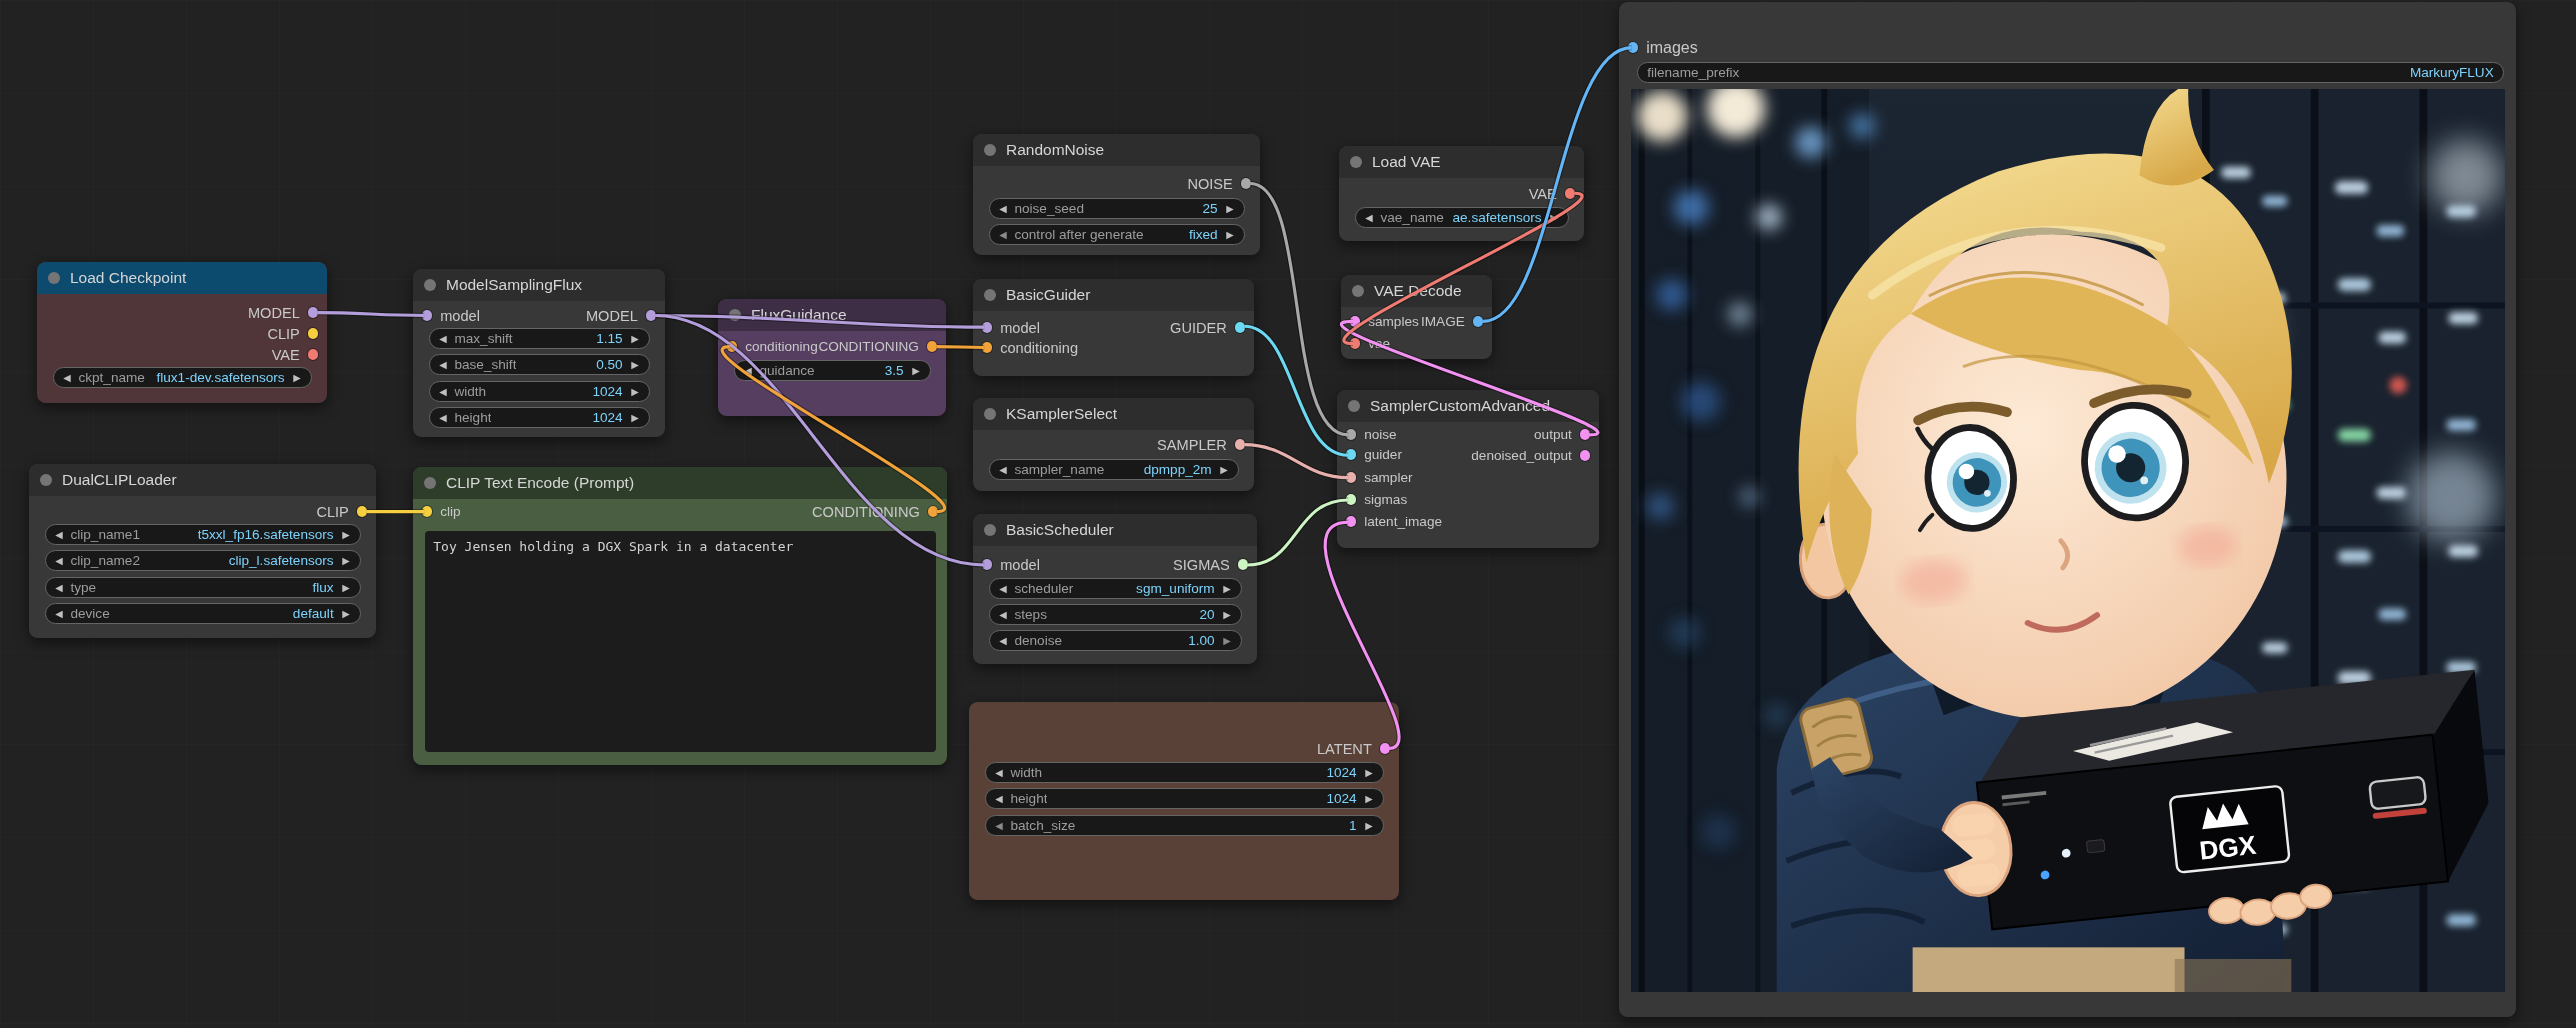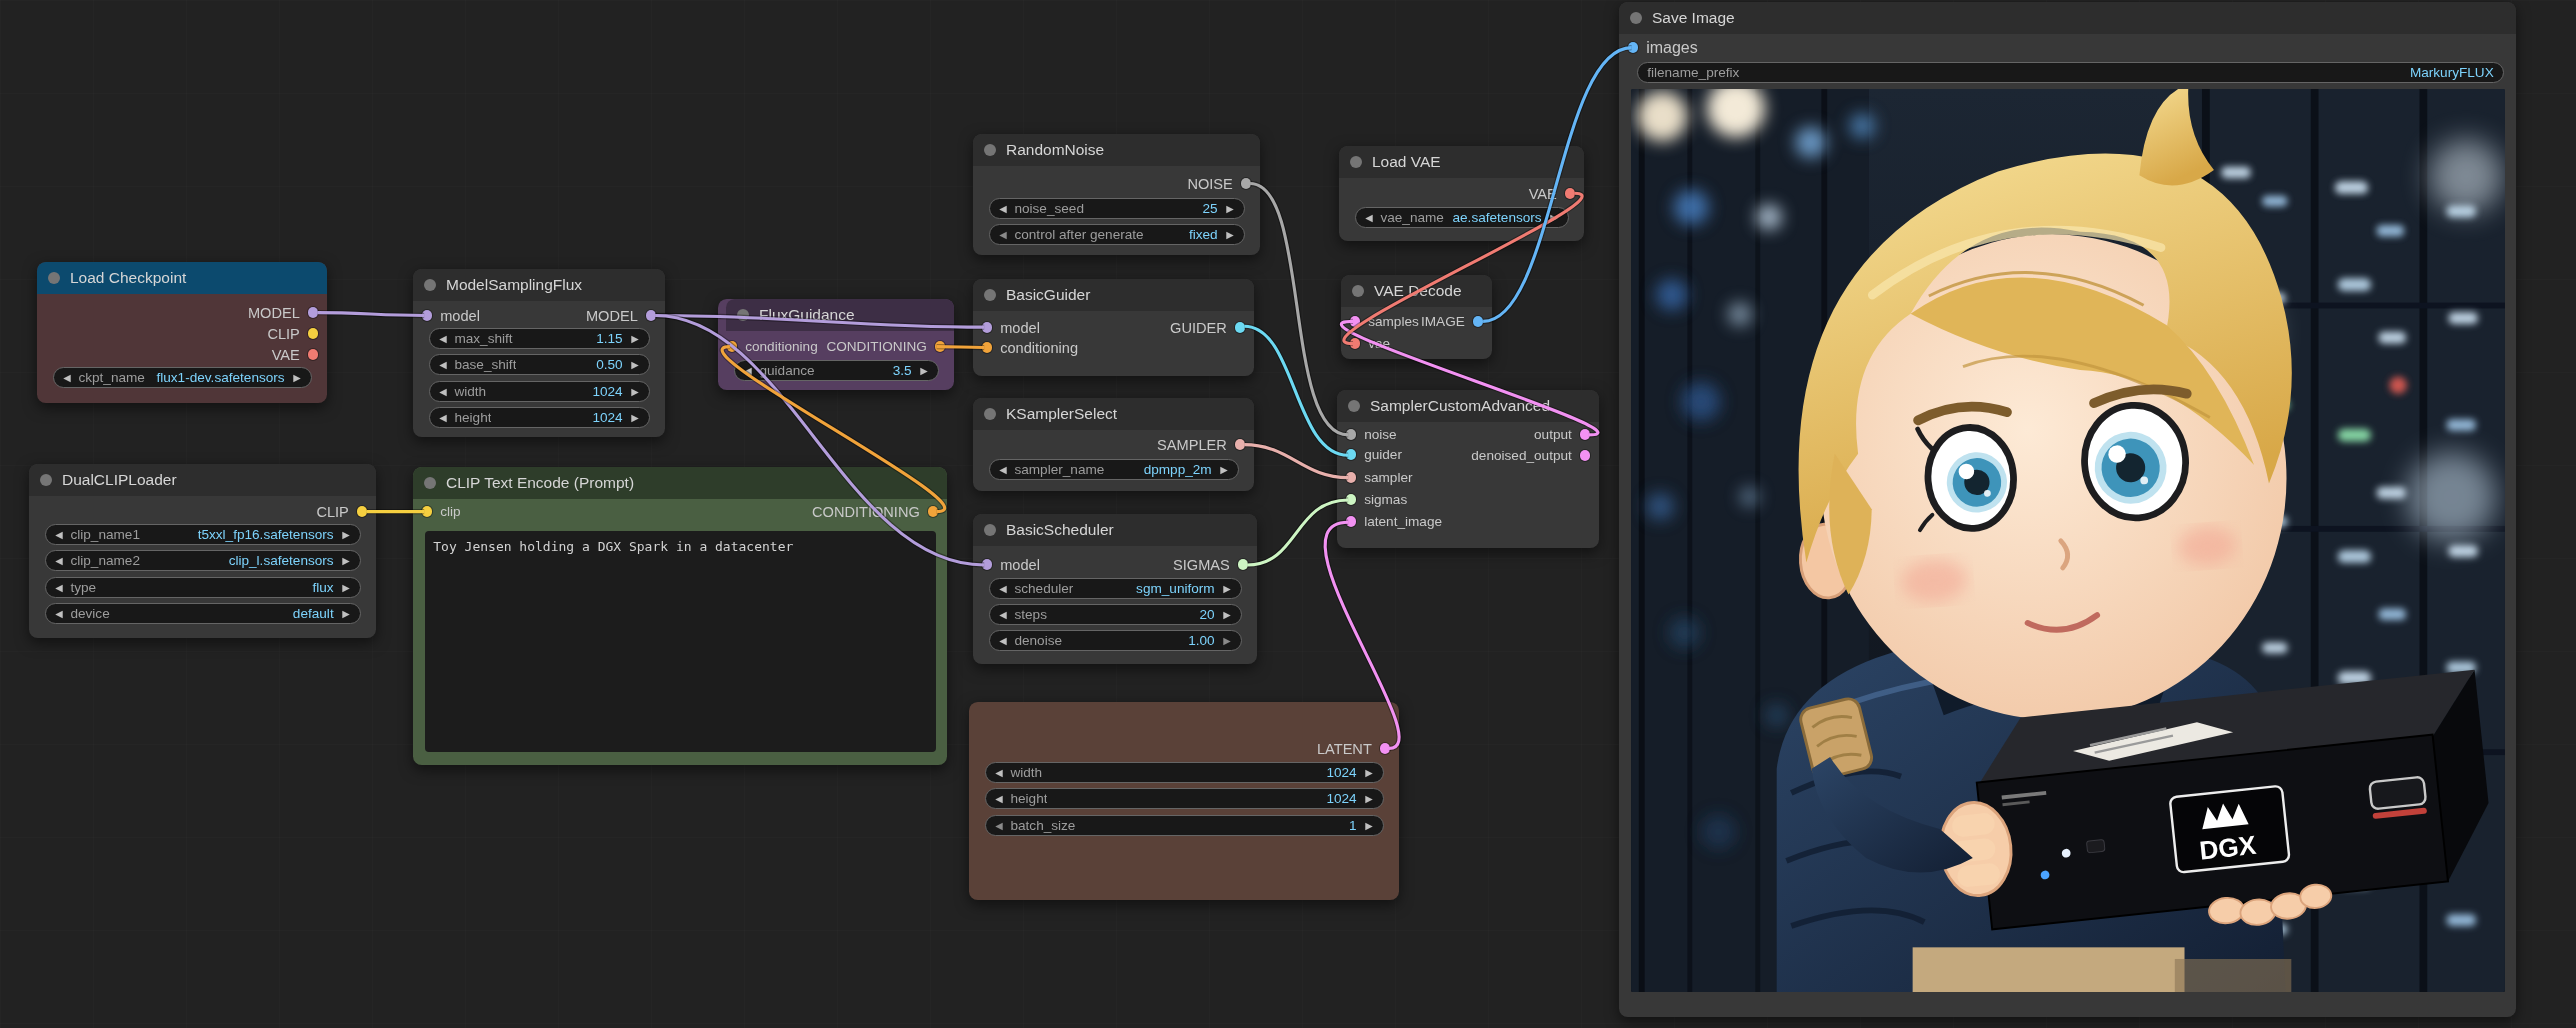--- a/index.html
+++ b/index.html
@@ -151,21 +151,21 @@
       <span class="arrow">▶</span>
     </div>
     <div class="widget" style="top:138px">
       <span class="arrow">◀</span>
       <span class="wlabel">height</span>
       <span class="wvalue">1024</span>
       <span class="arrow">▶</span>
     </div>
   </div>
 
-  <div class="node n-purple" style="left:718px;top:299px;width:228px;height:91px;padding-left:8px;">
+  <div class="node n-purple" style="left:718px;top:299px;width:228px;height:117px;">
     <div class="node-header">
       <span class="collapse-dot"></span>
       <span class="node-title">FluxGuidance</span>
     </div>
     <div class="slot in" style="top:38px;font-size:13.6px">
       <span class="dot c-cond"></span>
         <span>conditioning</span>
     </div>
     <div class="slot out" style="top:38px;font-size:13.6px">
       <span>CONDITIONING</span>
@@ -377,24 +377,20 @@
       <span>output</span>
         <span class="dot c-latent"></span>
     </div>
     <div class="slot out" style="top:56px;font-size:13.6px">
       <span>denoised_output</span>
         <span class="dot c-latent"></span>
     </div>
   </div>
 
   <div class="node" style="left:1619px;top:1.9px;width:897px;height:1015px;">
-    <div class="node-header">
-      <span class="collapse-dot"></span>
-      <span class="node-title">Save Image</span>
-    </div>
     <div class="slot in" style="top:36px;font-size:16px">
       <span class="dot c-image"></span>
         <span>images</span>
     </div>
     <div class="widget no-arrows" style="top:60px;left:17.5px;right:11.6px">
       <span class="wlabel" style="margin-left:0">filename_prefix</span>
       <span class="wvalue">MarkuryFLUX</span>
     </div>
 
     <div class="preview-wrap" role="img" aria-label="Generated image: toy figure with blond hair in a navy leather jacket holding a black DGX Spark box in a datacenter aisle with glowing blue server racks">

